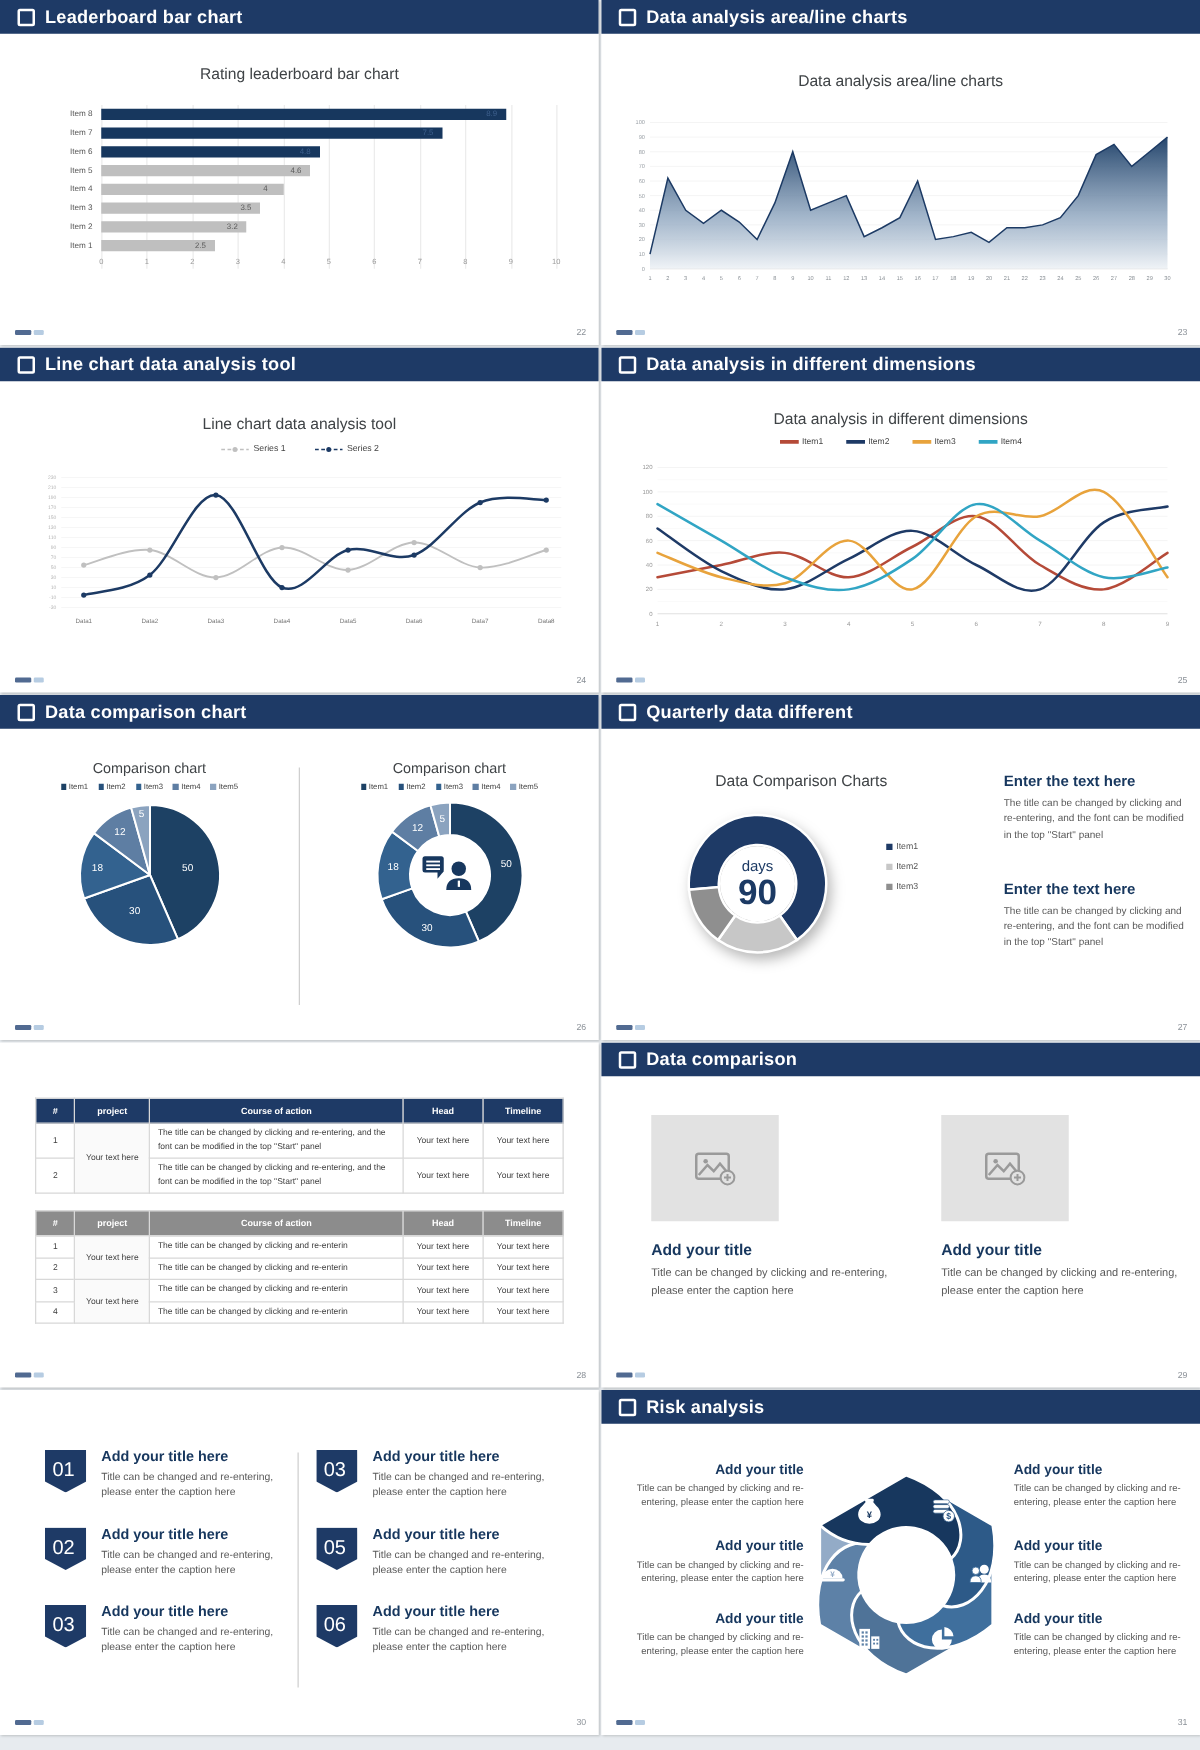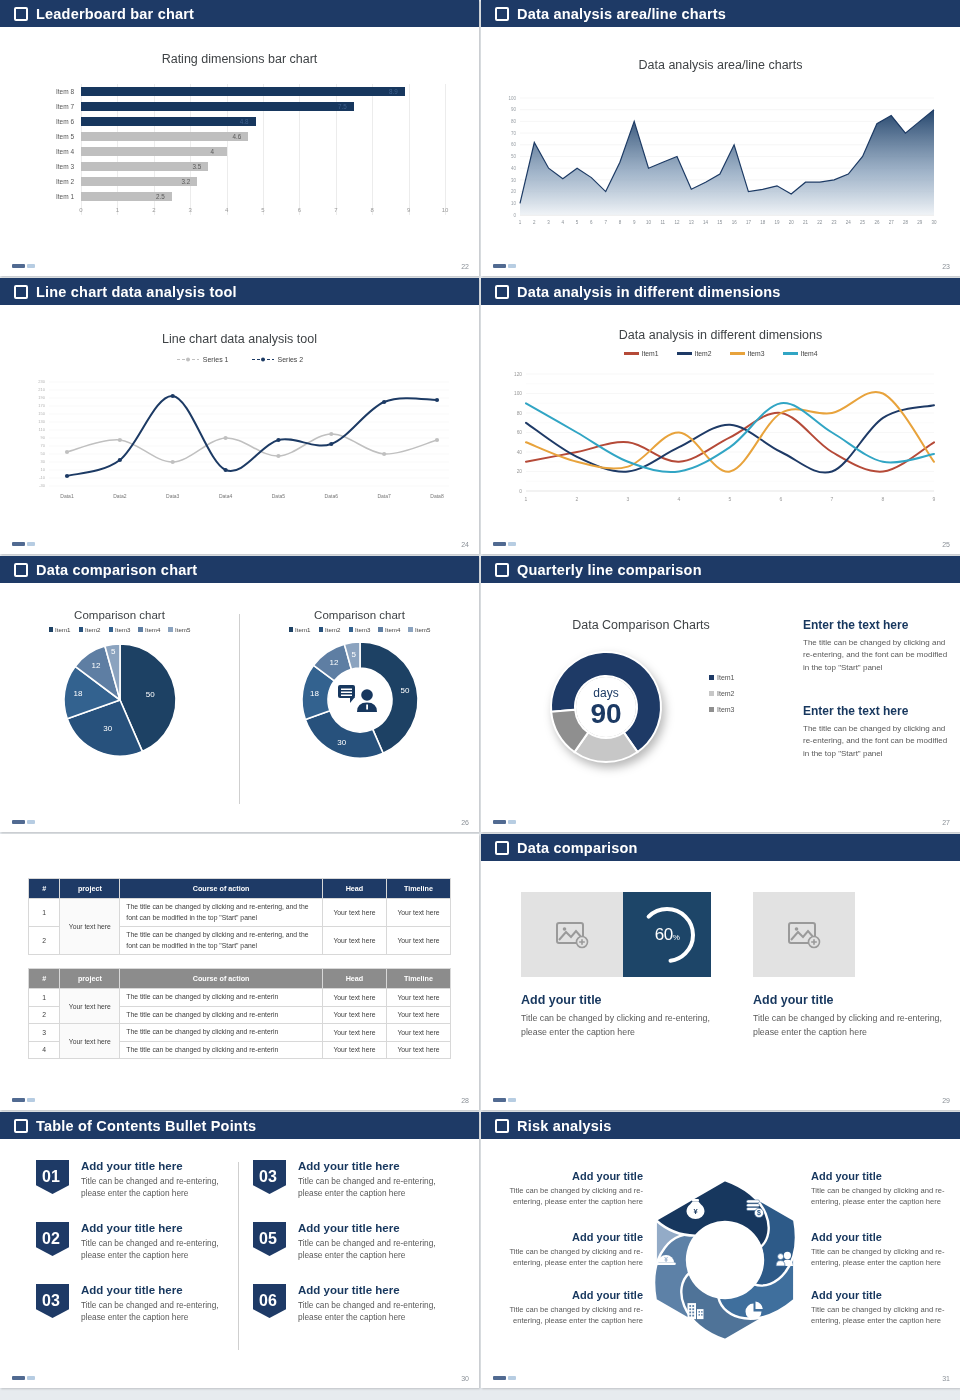--- a/index.html
+++ b/index.html
@@ -44,21 +44,21 @@
   .card{position:absolute;width:190px;}
   .card-media{display:flex;height:85px;}
   .imgbox{width:102px;background:#e2e2e2;display:flex;align-items:center;justify-content:center;}
   .ringbox{width:88px;background:#1d4568;display:flex;align-items:center;justify-content:center;position:relative;}
   .ringtxt{position:absolute;color:#fff;font-size:17px;letter-spacing:-.5px;}
   .ringtxt small{font-size:8px;}
   .card h3{margin:16px 0 0;font-size:12.5px;font-weight:bold;color:#17375e;}
   .card p{margin:5px 0 0;font-size:8.8px;color:#595959;line-height:1.55;}
   
   .toc-item{position:absolute;display:flex;gap:12px;width:196px;}
-  .toc-badge{width:33px;height:34px;background:#1e3a66;color:#fff;font-size:16px;font-weight:bold;
+  .toc-badge{width:33px;height:34px;background:#1e3a66;color:#fff;font-size:16px;font-weight:normal;
     display:flex;align-items:center;justify-content:flex-start;padding-left:6px;box-sizing:border-box;
     clip-path:polygon(0 0,100% 0,100% 74%,50% 100%,0 74%);flex:0 0 auto;
     filter:drop-shadow(2px 3px 2px rgba(0,0,0,.35));}
   .toc-txt h3{margin:0;font-size:11.5px;font-weight:bold;color:#17375e;}
   .toc-txt p{margin:3px 0 0;font-size:8.3px;color:#595959;line-height:1.45;}
   .vdivider{position:absolute;width:1px;background:#cfcfcf;}
   
   .riskblk{position:absolute;width:148px;}
   .riskblk h3{margin:0;font-size:11px;font-weight:bold;color:#17375e;}
   .riskblk p{margin:3px 0 0;font-size:7.6px;color:#595959;line-height:1.5;}
@@ -68,21 +68,21 @@
 </head>
 <body>
 
 <main class="grid">
 
   <section class="slide">
     <header class="sl-h">
       <span class="hicon"></span>
       <h2 class="htitle">Leaderboard bar chart</h2>
     </header>
-    <div class="chart-title" style="top:52px">Rating dimensions bar chart</div>
+    <div class="chart-title" style="top:52px">Rating leaderboard bar chart</div>
     <div id="s1" class="bar-plot">
         <div class="grid-layer">
           <div class="vline" style="left: 0%;"></div>
           <div class="vline" style="left: 10%;"></div>
           <div class="vline" style="left: 20%;"></div>
           <div class="vline" style="left: 30%;"></div>
           <div class="vline" style="left: 40%;"></div>
           <div class="vline" style="left: 50%;"></div>
           <div class="vline" style="left: 60%;"></div>
           <div class="vline" style="left: 70%;"></div>
@@ -491,21 +491,21 @@
     <div class="logo">
         <b></b>
         <i></i>
       </div>
     <div class="pnum">26</div>
   </section>
 
   <section class="slide">
     <header class="sl-h">
       <span class="hicon"></span>
-      <h2 class="htitle">Quarterly line comparison</h2>
+      <h2 class="htitle">Quarterly data different</h2>
     </header>
     <div class="chart-title" style="top:62px;left:20px;right:auto;width:280px;font-size:12.5px">Data Comparison Charts</div>
     <div id="s6" style="position:absolute;left:60px;top:86px;filter:drop-shadow(3px 5px 5px rgba(0,0,0,.28))"><svg width="130" height="130" viewBox="0 0 130 130">
           <path d="M10.209291604953997,69.7935658511212 A55,55 0 1 1 96.54670399930755,110.05336243589454 L82.78086952688244,90.39371337295874 A31,31 0 1 0 34.11796435915589,67.7018280251774 Z" fill="#1e3a66" stroke="#fff" stroke-width="2"></path>
           <path d="M96.54670399930755,110.05336243589454 A55,55 0 0 1 33.453296000692475,110.05336243589457 L47.21913047311758,90.39371337295876 A31,31 0 0 0 82.78086952688244,90.39371337295874 Z" fill="#c7c7c7" stroke="#fff" stroke-width="2"></path>
           <path d="M33.453296000692475,110.05336243589457 A55,55 0 0 1 10.209291604953997,69.7935658511212 L34.11796435915589,67.7018280251774 A31,31 0 0 0 47.21913047311758,90.39371337295876 Z" fill="#8f8f8f" stroke="#fff" stroke-width="2"></path>
           <circle cx="65" cy="65" r="30" fill="#fff"></circle>
         </svg></div>
     <div style="position:absolute;left:60px;top:86px;width:130px;height:130px;display:flex;flex-direction:column;align-items:center;justify-content:center;pointer-events:none">
       <div style="font-size:12px;color:#1c3a64">days</div>
@@ -627,26 +627,20 @@
             <svg width="34" height="28" viewBox="0 0 34 28">
               <g stroke="#9a9a9a" fill="none" stroke-width="2">
                 <rect x="2" y="2" width="26" height="20" rx="2"></rect>
                 <path d="M4,19 L11,11 L16,16 L21,10 L27,17"></path>
               </g>
               <circle cx="9.5" cy="8" r="1.8" fill="#9a9a9a"></circle>
               <circle cx="27" cy="21" r="5.5" fill="#e2e2e2" stroke="#9a9a9a" stroke-width="1.6"></circle>
               <path d="M27,18.2 L27,23.8 M24.2,21 L29.8,21" stroke="#9a9a9a" stroke-width="1.6"></path>
             </svg>
           </div>
-        <div class="ringbox" id="s8r0">
-            <svg width="66" height="66" viewBox="0 0 66 66">
-              <circle cx="33" cy="33" r="26" fill="none" stroke="#fff" stroke-width="4" stroke-linecap="round" stroke-dasharray="98.0 163.4" transform="rotate(-135 33 33)"></circle>
-            </svg>
-            <div class="ringtxt">60<small>%</small></div>
-          </div>
       </div>
       <h3>Add your title</h3>
       <p>Title can be changed by clicking and re-entering, please enter the caption here</p>
     </div>
     <div class="card" style="left:272px;top:58px">
       <div class="card-media">
         <div class="imgbox" id="s8i1">
             <svg width="34" height="28" viewBox="0 0 34 28">
               <g stroke="#9a9a9a" fill="none" stroke-width="2">
                 <rect x="2" y="2" width="26" height="20" rx="2"></rect>
@@ -662,24 +656,20 @@
       <p>Title can be changed by clicking and re-entering, please enter the caption here</p>
     </div>
     <div class="logo">
         <b></b>
         <i></i>
       </div>
     <div class="pnum">29</div>
   </section>
 
   <section class="slide">
-    <header class="sl-h">
-      <span class="hicon"></span>
-      <h2 class="htitle">Table of Contents Bullet Points</h2>
-    </header>
     <div id="s9">
         <div class="toc-item" style="left: 36px; top: 48px;">
           <div class="toc-badge">01</div>
           <div class="toc-txt">
             <h3>Add your title here</h3>
             <p>Title can be changed and re-entering, please enter the caption here</p>
           </div>
         </div>
         <div class="toc-item" style="left: 36px; top: 110px;">
           <div class="toc-badge">02</div>

